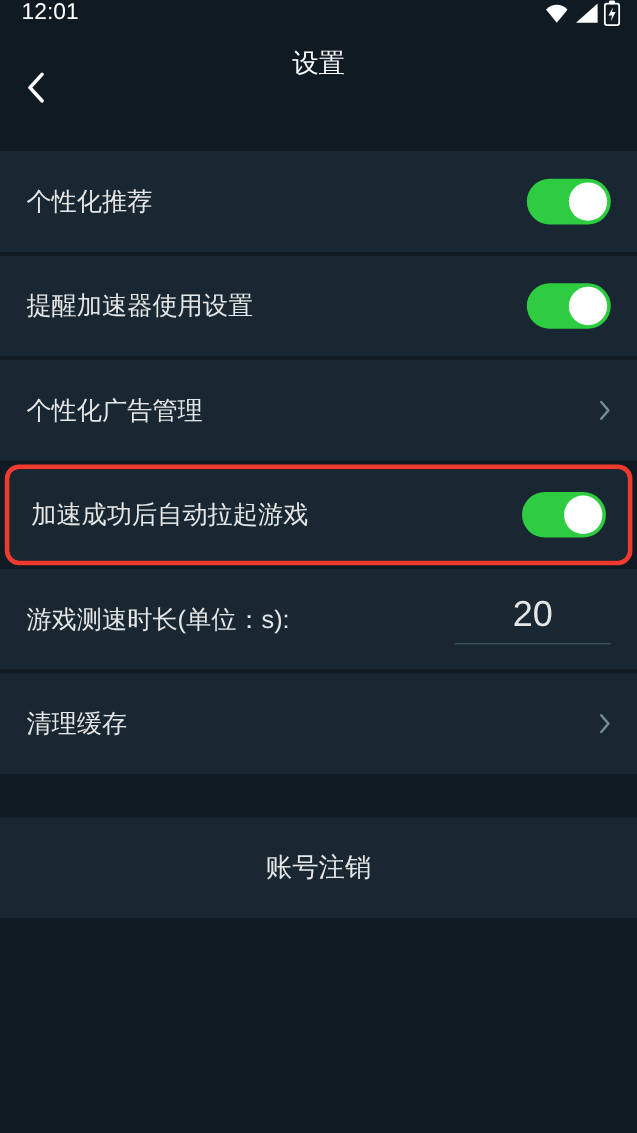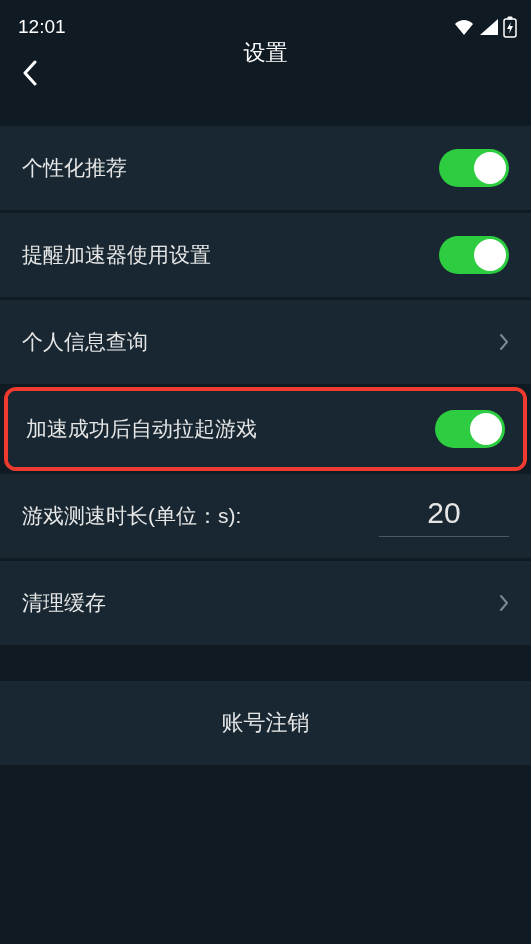--- a/index.html
+++ b/index.html
@@ -7,21 +7,21 @@
     width: 531px;
     height: 944px;
     background: #101a22;
     font-family: -apple-system, "Helvetica Neue", Arial, sans-serif;
     color: #e8e8e8;
     overflow: hidden;
   }
   .status-bar {
     height: 38px;
     display: flex;
-    align-items: flex-end;
+    align-items: flex-start;
     justify-content: space-between;
     padding: 0 14px 0 18px;
     font-size: 19px;
     font-weight: 500;
     color: #fff;
   }
   .status-right { display: flex; align-items: center; gap: 4px; }
   .status-right svg { display: block; }
 
   .nav-bar {
@@ -161,29 +161,29 @@
       </div>
   </div>
 
   <div class="row">
     <span class="row-label">提醒加速器使用设置</span>
     <div class="toggle">
         <div class="knob"></div>
       </div>
   </div>
 
-
-  <div class="row">
-    <span class="row-label">个人信息查询</span>
+  <div class="row">
+    <span class="row-label">个性化广告管理</span>
     <span class="chevron">
       <svg width="10" height="18" viewBox="0 0 10 18">
           <path d="M2 2 L8 9 L2 16" stroke="#7a8a93" stroke-width="2" fill="none" stroke-linecap="round" stroke-linejoin="round"></path>
         </svg>
     </span>
   </div>
+
 
   <div class="highlight-box">
     <div class="row">
       <span class="row-label">加速成功后自动拉起游戏</span>
       <div class="toggle">
           <div class="knob"></div>
         </div>
     </div>
   </div>
 

